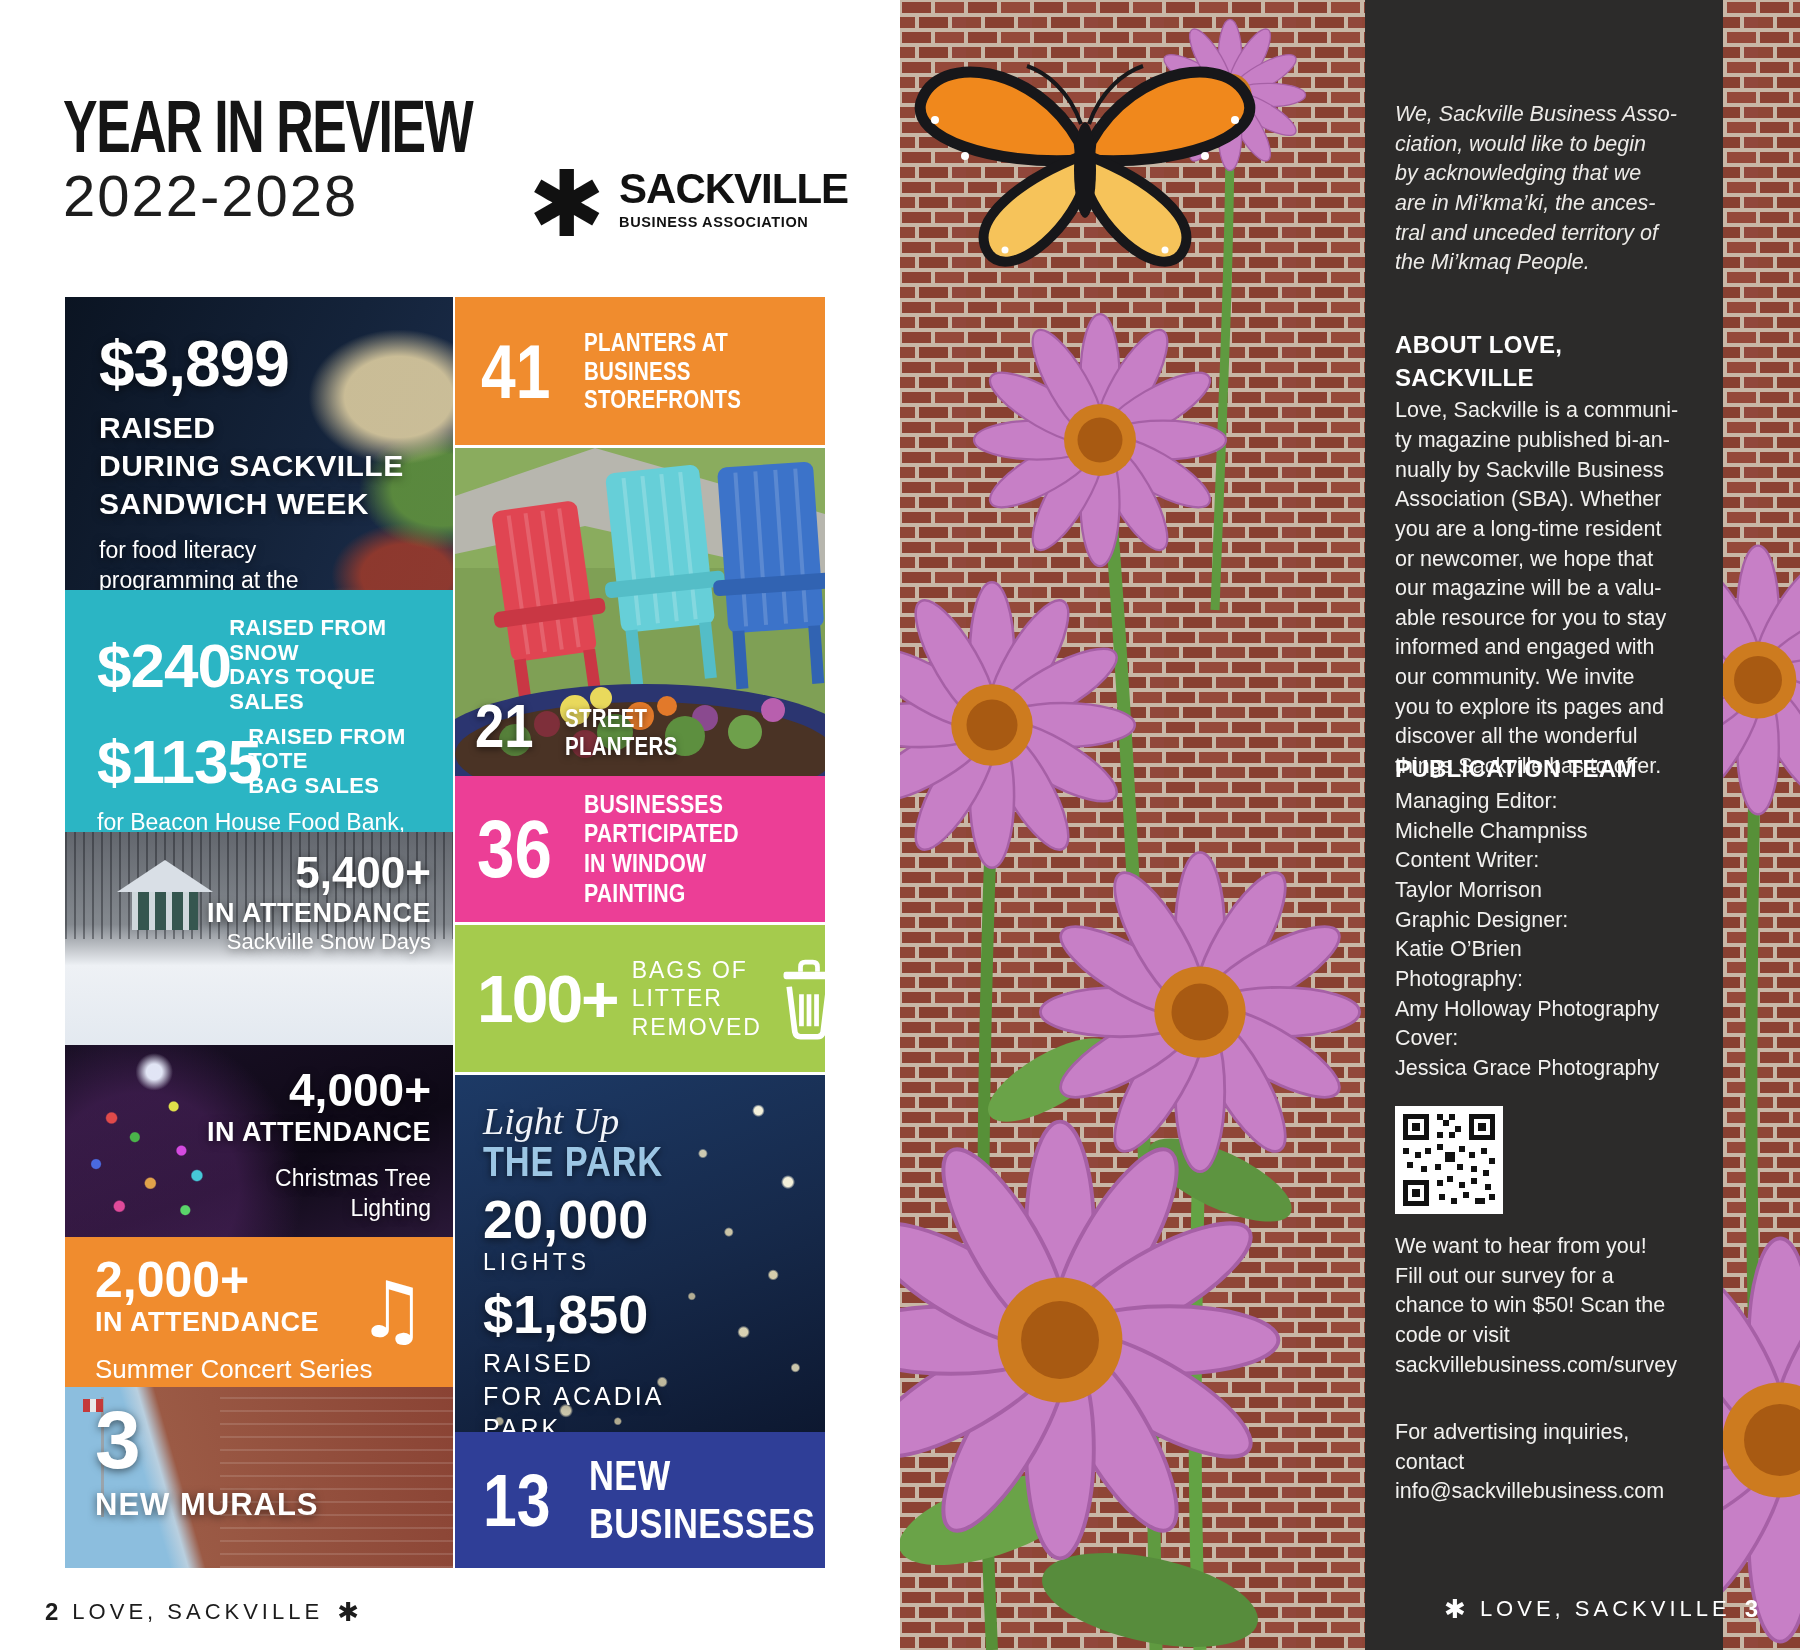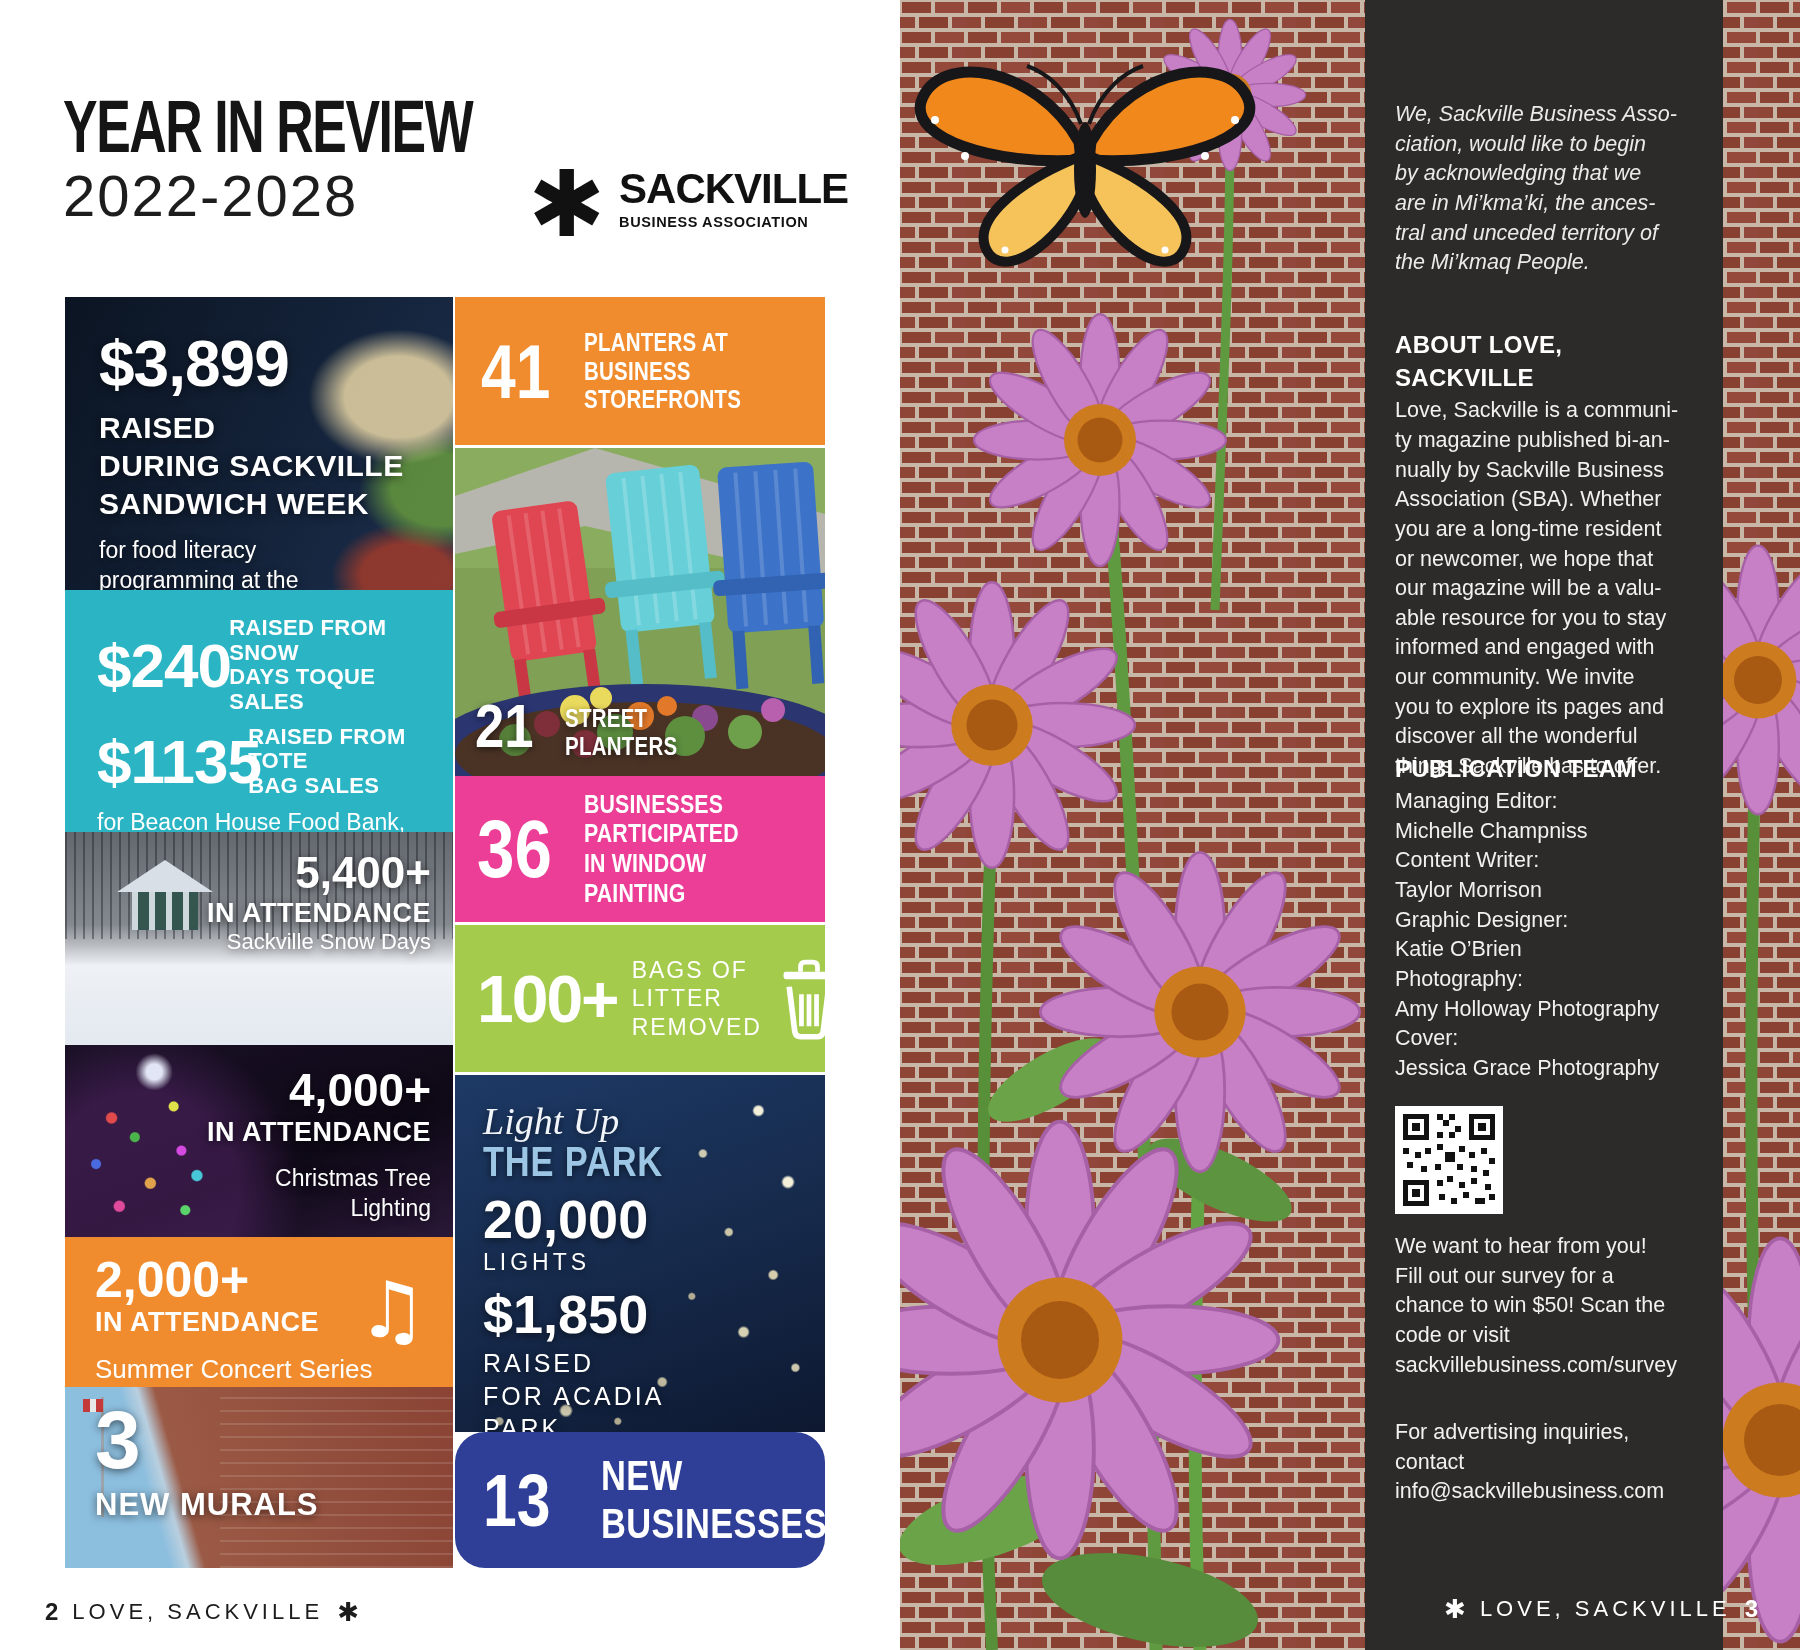--- a/index.html
+++ b/index.html
@@ -132,21 +132,21 @@
       radial-gradient(circle 7px at 12% 97%, rgba(248,235,190,.7) 0 45%, transparent 70%),
       radial-gradient(circle 6px at 44% 97%, rgba(245,230,180,.7) 0 45%, transparent 70%),
       linear-gradient(160deg,#1d3a66 0%,#16294a 55%,#0d1830 100%);}
   .lu-script{font-family:"Liberation Serif","DejaVu Serif",serif;font-style:italic;font-size:38px;color:#f2f5fa;}
   .lu-title{font-size:42px;font-weight:800;color:#9cc6e4;letter-spacing:1px;line-height:.9;}
   .lu-val{font-size:54px;font-weight:800;margin-top:10px;line-height:1.05;}
   .lu-lbl{font-size:23px;font-weight:400;letter-spacing:4px;margin-top:2px;}
   .lu-lbl2{font-size:25px;font-weight:400;letter-spacing:3px;margin-top:4px;line-height:1.3;}
 
   
-  .t-newbiz{top:1432px;height:136px;background:#2f3e97;display:flex;align-items:center;gap:36px;padding:0 10px 0 28px;border-radius:30px;}
+  .t-newbiz{top:1432px;height:136px;background:#2f3e97;display:flex;align-items:center;gap:24px;padding:0 10px 0 28px;}
   .t-newbiz .big{font-size:74px;font-weight:800;}
   .t-newbiz .lbl{font-size:42px;font-weight:700;letter-spacing:.5px;}
 
   
   .footer-l{left:45px;top:1598px;display:flex;align-items:center;gap:14px;color:#1c1c1c;}
   .footer-r{right:42px;top:1595px;display:flex;align-items:center;gap:14px;color:#fff;}
   .pg-num{font-size:24px;font-weight:700;}
   .pg-mag{font-size:22px;letter-spacing:4px;}
   .pg-mark{font-size:26px;font-family:"DejaVu Sans",sans-serif;line-height:1;}
 

